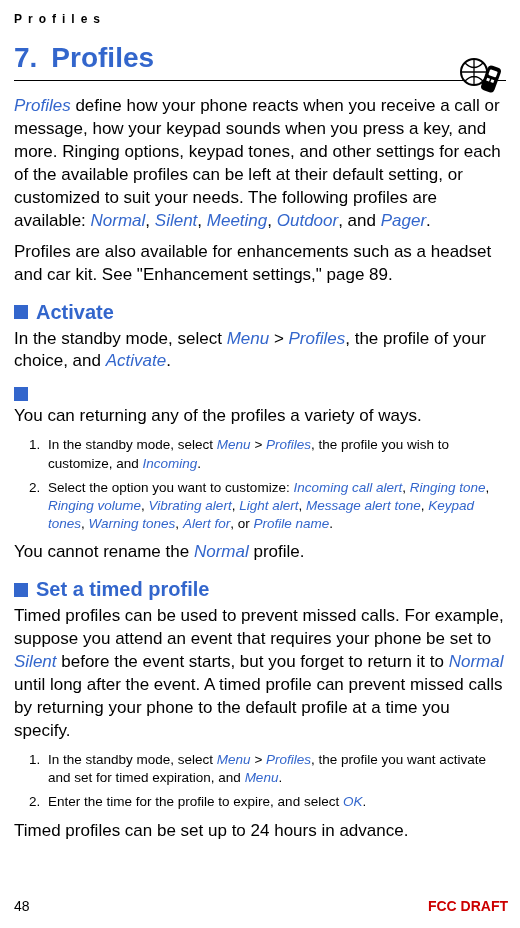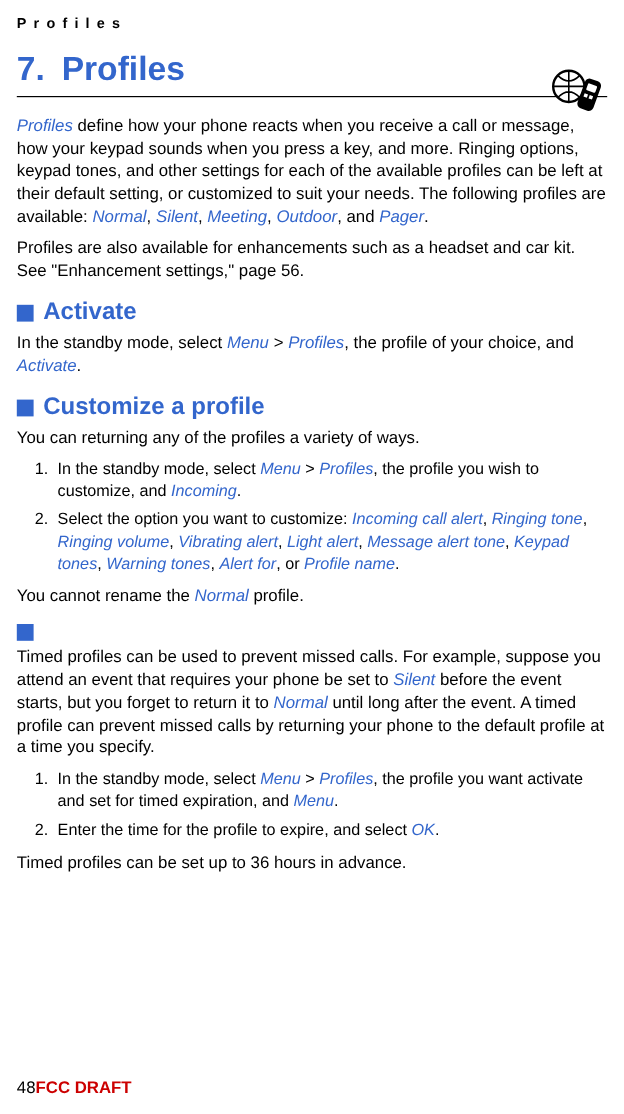--- a/index.html
+++ b/index.html
@@ -3,30 +3,30 @@
   <meta charset="utf-8">
   <style>
     * { margin: 0; padding: 0; box-sizing: border-box; }
     body { font-family: Arial, Helvetica, sans-serif; font-size: 14px; width: 520px; height: 928px; background: #fff; color: #000; position: relative; padding: 12px 14px 0 14px; }
     .page-header-label { font-size: 12px; letter-spacing: 6px; font-weight: bold; color: #000; margin-bottom: 18px; }
     .chapter-heading { display: flex; align-items: flex-end; margin-bottom: 4px; }
     .chapter-num { font-size: 28px; font-weight: bold; color: #3366cc; margin-right: 14px; line-height: 1; }
     .chapter-title { font-size: 28px; font-weight: bold; color: #3366cc; line-height: 1; }
     .chapter-icon { position: absolute; right: 16px; top: 52px; width: 46px; height: 46px; }
     .hr { border: none; border-top: 1.5px solid #000; margin: 8px 0 14px 0; }
-    .para { font-size: 14px; line-height: 1.35; color: #000; margin-bottom: 8px; }
+    .para { font-size: 17px; line-height: 1.35; color: #000; margin-bottom: 8px; }
     .key { color: #3366cc; font-style: italic; }
     .section-heading { display: flex; align-items: center; margin: 14px 0 4px 0; }
     .square-bullet { width: 14px; height: 14px; background: #3366cc; margin-right: 8px; flex-shrink: 0; }
     .section-title { font-size: 20px; font-weight: bold; color: #3366cc; }
     ol.steps { padding-left: 30px; margin: 4px 0 8px 0; }
     ol.steps li { font-size: 13.5px; line-height: 1.35; margin-bottom: 6px; padding-left: 4px; }
     .footer { position: absolute; bottom: 14px; left: 14px; right: 12px; display: flex; align-items: baseline; }
     .page-num { font-size: 14px; color: #000; }
-    .fcc { flex: 1; text-align: left; font-size: 14px; font-weight: bold; color: #cc0000; }
+    .fcc { flex: 1; text-align: right; font-size: 14px; font-weight: bold; color: #cc0000; }
     .icon-svg { width: 100%; height: 100%; }
   </style>
 </head>
 <body>
 
 <div class="page-header-label">Profiles</div>
 
 <div class="chapter-heading">
   <span class="chapter-num">7.</span>
   <span class="chapter-title">Profiles</span>
@@ -39,45 +39,45 @@
     <rect x="26" y="14" width="14" height="26" rx="4" fill="#000" transform="rotate(20 33 27)"></rect>
     <rect x="29" y="18" width="8" height="6" rx="1" fill="#fff" transform="rotate(20 33 27)"></rect>
     <rect x="29" y="27" width="3" height="3" fill="#fff" transform="rotate(20 33 27)"></rect>
     <rect x="33.5" y="27" width="3" height="3" fill="#fff" transform="rotate(20 33 27)"></rect>
   </svg>
 </div>
 
 <hr class="hr">
 
 <p class="para"><span class="key">Profiles</span> define how your phone reacts when you receive a call or message, how your keypad sounds when you press a key, and more. Ringing options, keypad tones, and other settings for each of the available profiles can be left at their default setting, or customized to suit your needs. The following profiles are available: <span class="key">Normal</span>, <span class="key">Silent</span>, <span class="key">Meeting</span>, <span class="key">Outdoor</span>, and <span class="key">Pager</span>.</p>
-<p class="para">Profiles are also available for enhancements such as a headset and car kit.  See "Enhancement settings," page 56.</p>
+<p class="para">Profiles are also available for enhancements such as a headset and car kit.  See "Enhancement settings," page 89.</p>
 
 <div class="section-heading">
   <span class="square-bullet"></span>
   <span class="section-title">Activate</span>
 </div>
 <p class="para">In the standby mode, select <span class="key">Menu</span> &gt; <span class="key">Profiles</span>, the profile of your choice, and <span class="key">Activate</span>.</p>
 
 <div class="section-heading">
   <span class="square-bullet"></span>
-  <span class="section-title">Customize a profile</span>
 </div>
 <p class="para">You can returning any of the profiles a variety of ways.</p>
 <ol class="steps">
     <li>In the standby mode, select <span class="key">Menu</span> &gt; <span class="key">Profiles</span>, the profile you wish to customize, and <span class="key">Incoming</span>.</li>
     <li>Select the option you want to customize: <span class="key">Incoming call alert</span>, <span class="key">Ringing tone</span>, <span class="key">Ringing volume</span>, <span class="key">Vibrating alert</span>, <span class="key">Light alert</span>, <span class="key">Message alert tone</span>, <span class="key">Keypad tones</span>, <span class="key">Warning tones</span>, <span class="key">Alert for</span>, or <span class="key">Profile name</span>.</li>
   </ol>
 <p class="para">You cannot rename the <span class="key">Normal</span> profile.</p>
 
 <div class="section-heading">
   <span class="square-bullet"></span>
+  <span class="section-title">Set a timed profile</span>
 </div>
 <p class="para">Timed profiles can be used to prevent missed calls. For example, suppose you attend an event that requires your phone be set to <span class="key">Silent</span> before the event starts, but you forget to return it to <span class="key">Normal</span> until long after the event. A timed profile can prevent missed calls by returning your phone to the default profile at a time you specify.</p>
 <ol class="steps">
     <li>In the standby mode, select <span class="key">Menu</span> &gt; <span class="key">Profiles</span>, the profile you want activate and set for timed expiration, and <span class="key">Menu</span>.</li>
     <li>Enter the time for the profile to expire, and select <span class="key">OK</span>.</li>
   </ol>
-<p class="para">Timed profiles can be set up to 36 hours in advance.</p>
+<p class="para">Timed profiles can be set up to 24 hours in advance.</p>
 
 <div class="footer">
   <span class="page-num">48</span>
   <span class="fcc">FCC DRAFT</span>
 </div>
 
 </body></html>

